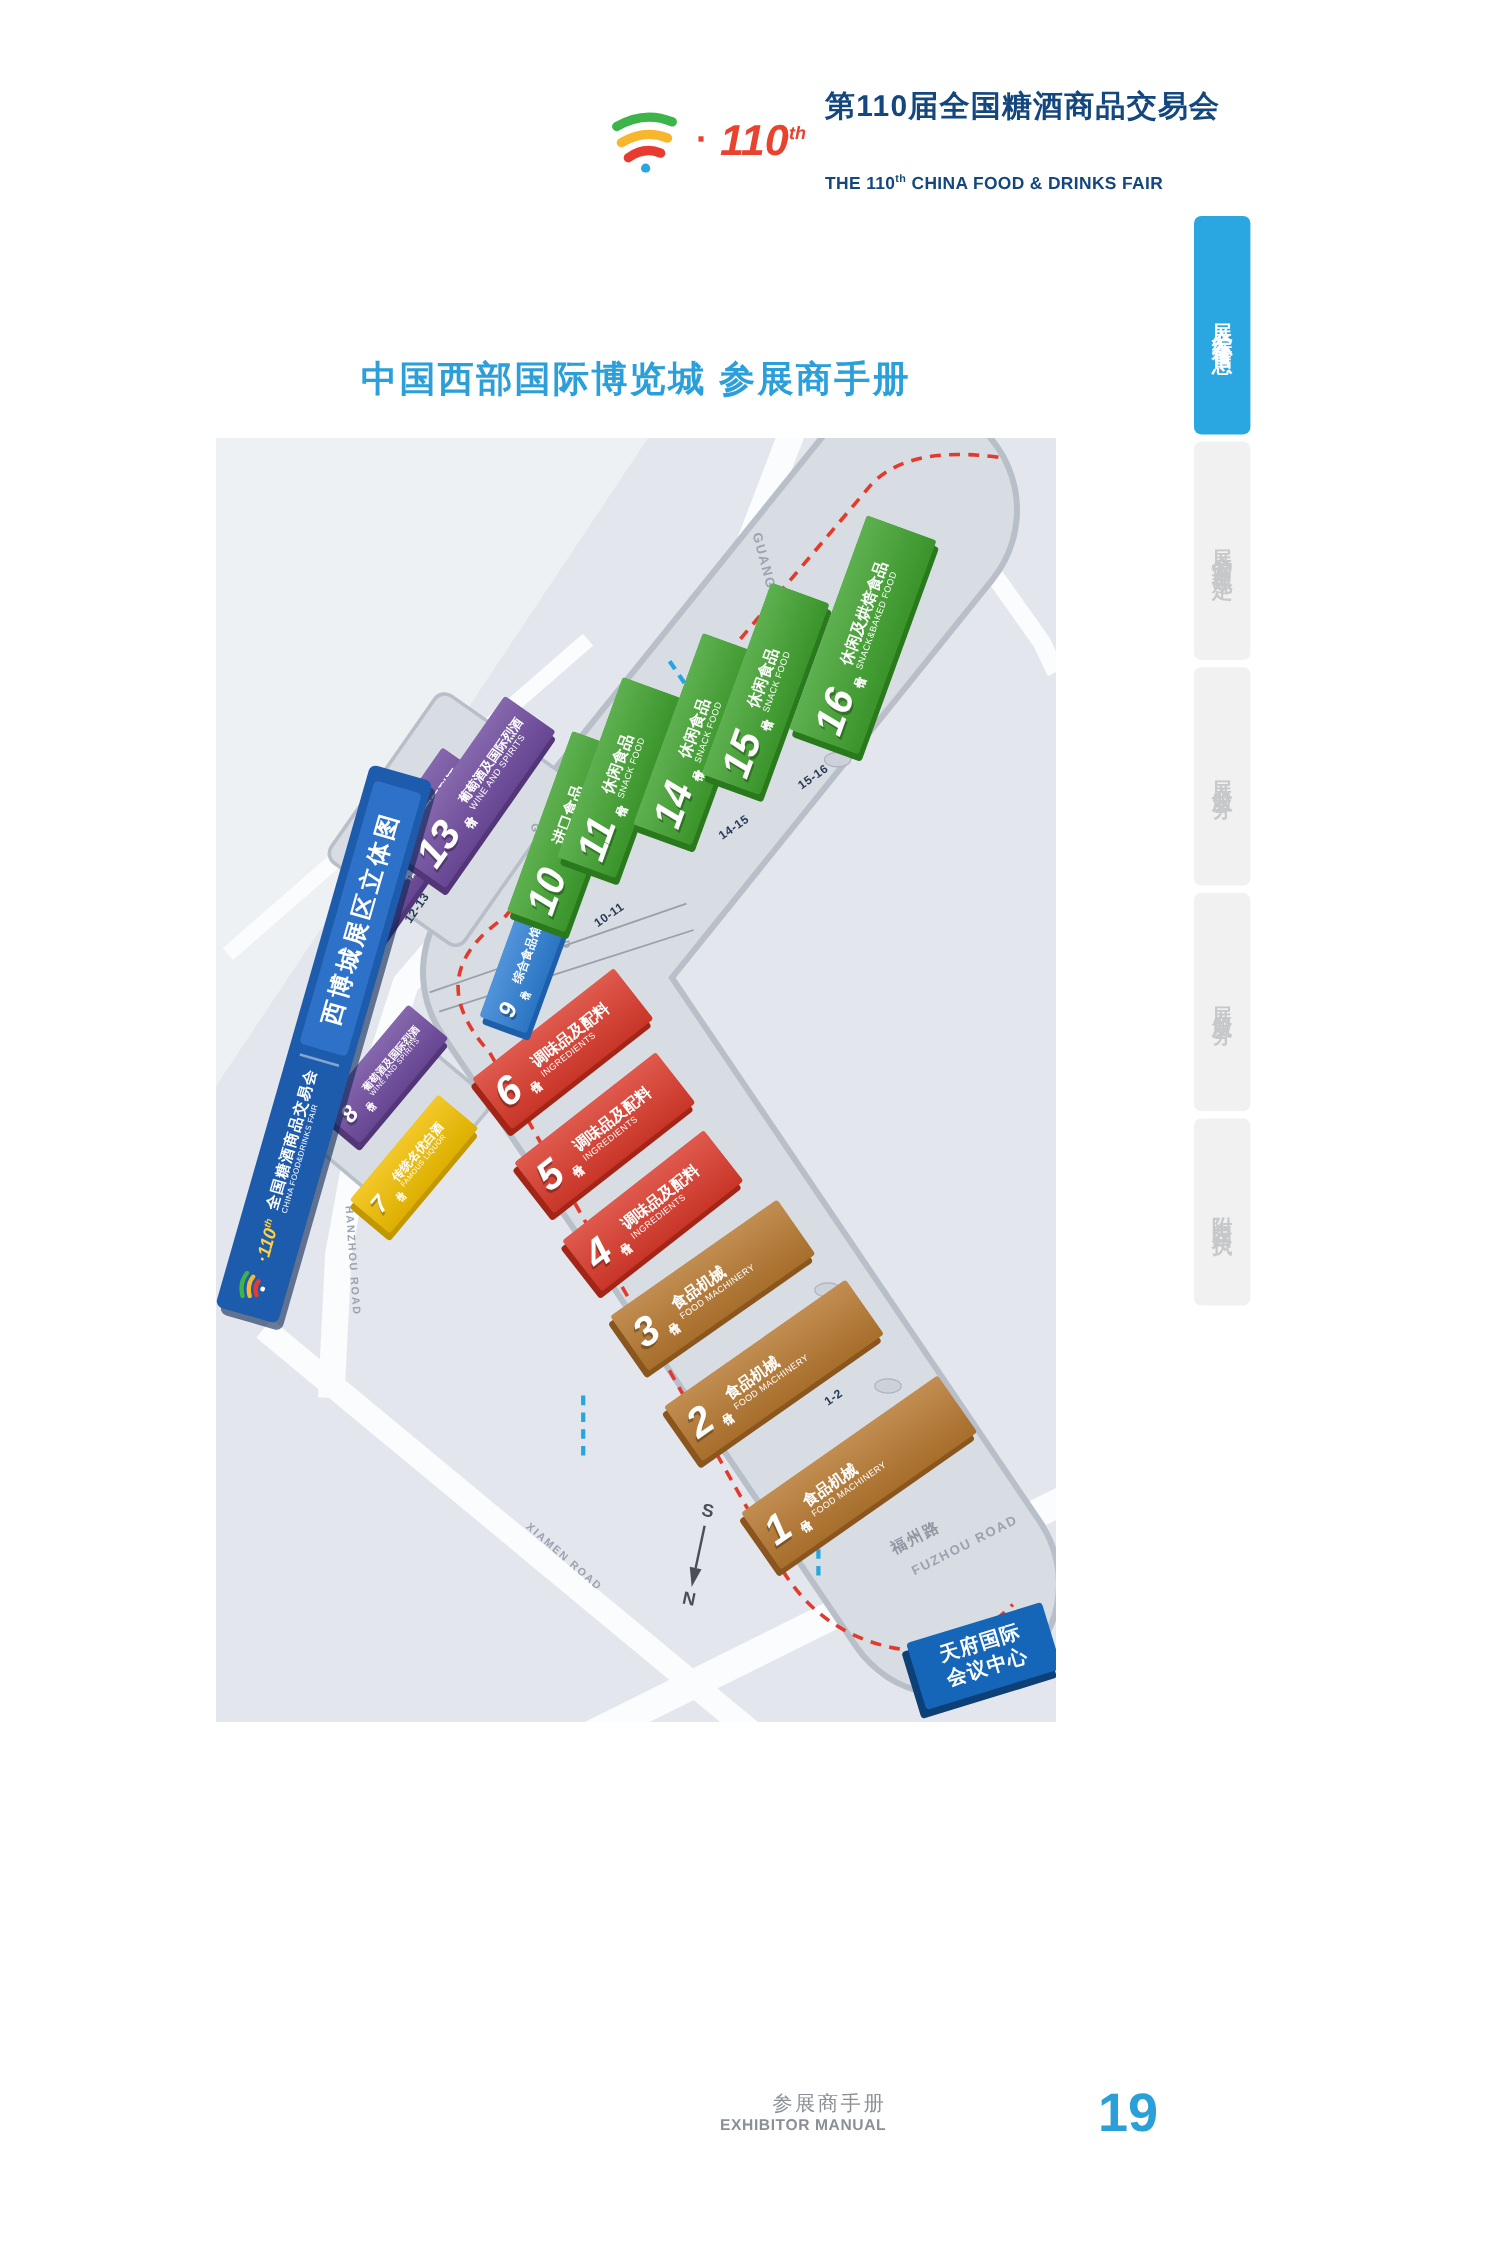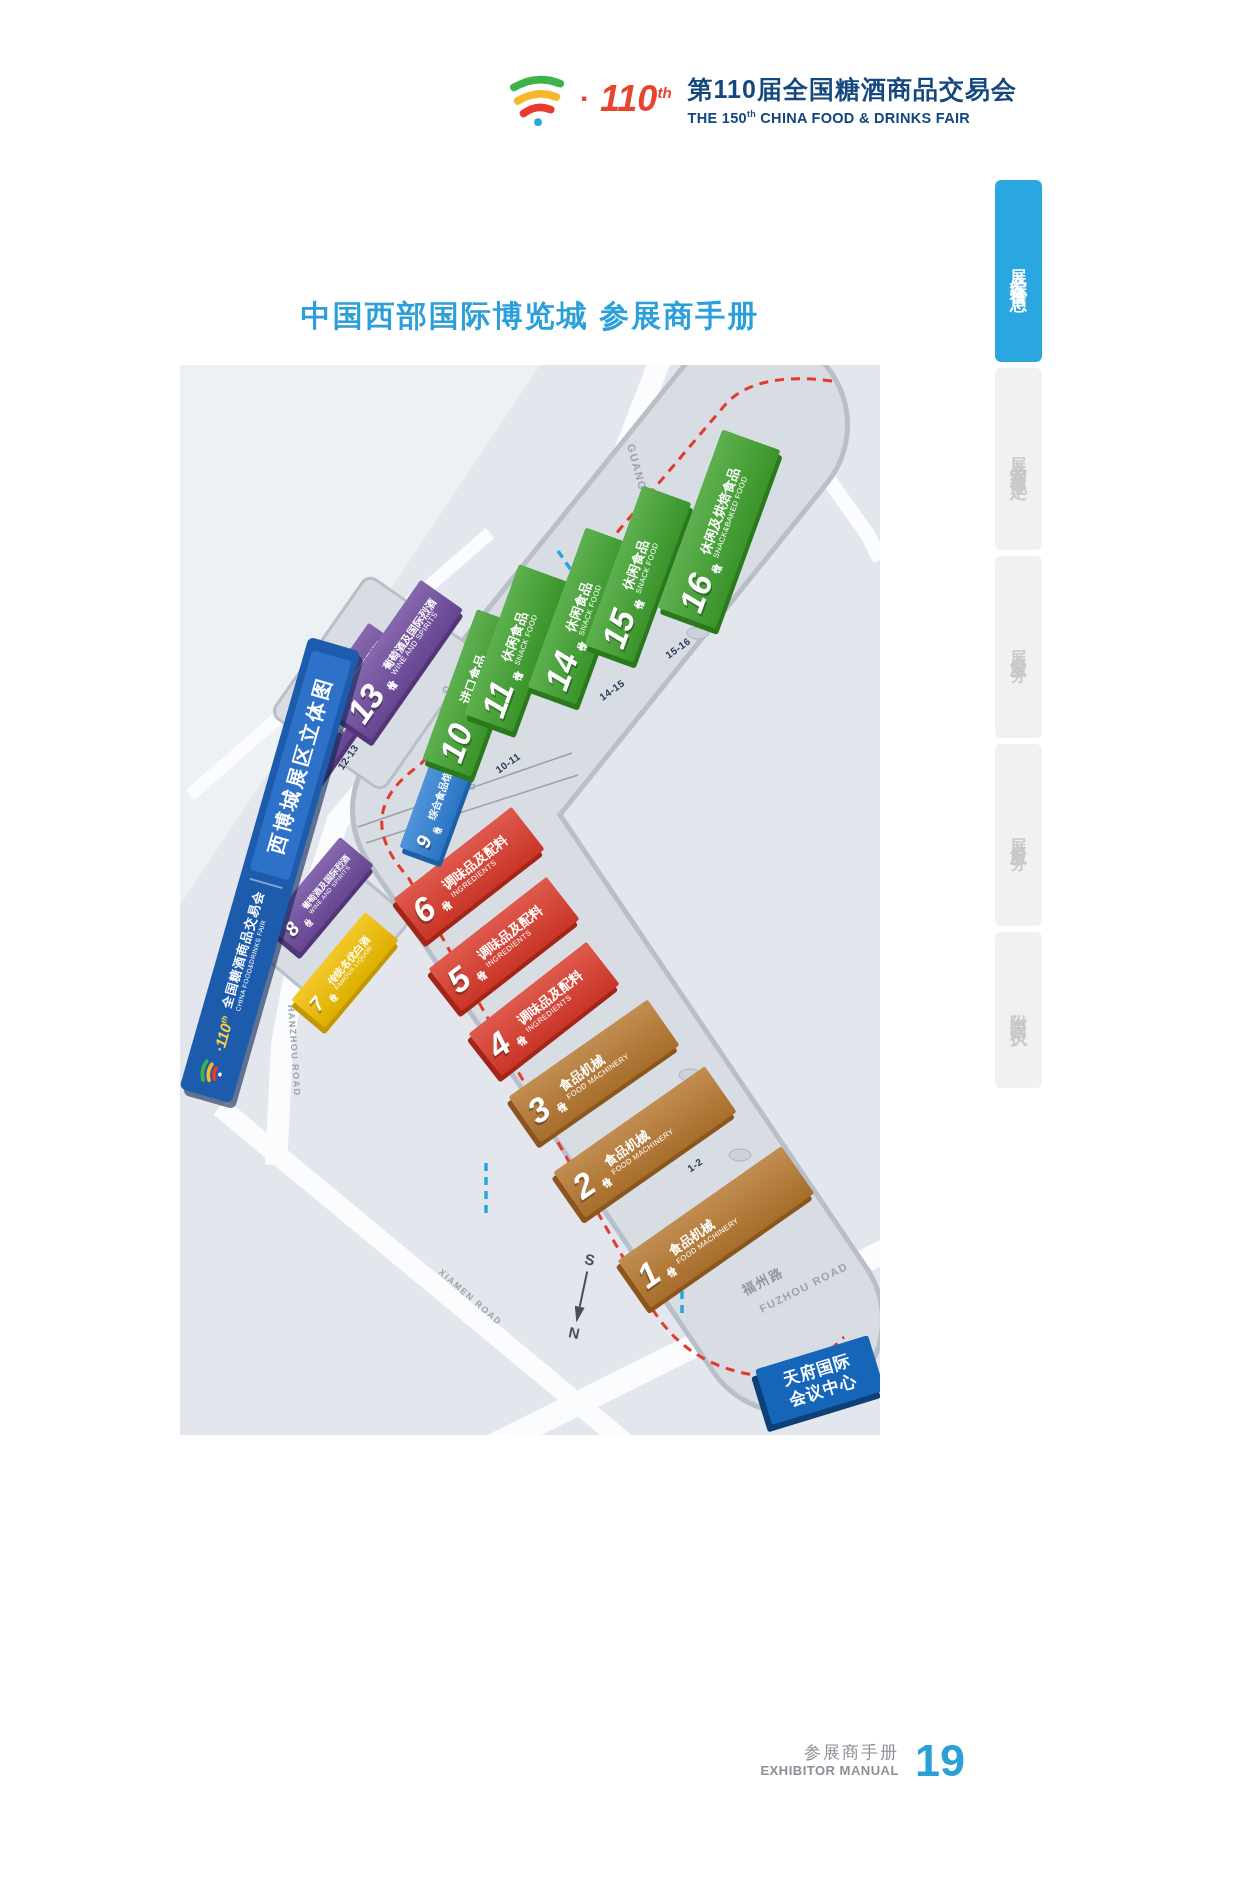--- a/index.html
+++ b/index.html
@@ -6,21 +6,21 @@
   body{
     width:1260px;height:1890px;position:relative;background:#ffffff;
     font-family:"Liberation Sans",sans-serif;overflow:hidden;
   }
   
   .brand{position:absolute;top:72px;left:508px;display:flex;align-items:center;gap:8px;}
   .brand-mark{display:flex;align-items:center;}
   .brand-dot{color:#e8432e;font-size:30px;font-weight:bold;margin:0 2px;}
   .brand-110{color:#e8432e;font-size:36px;font-weight:800;font-style:italic;line-height:1;}
   .brand-110 sup{font-size:15px;font-style:italic;}
-  .brand-text{display:flex;flex-direction:column;margin-left:8px;}
+  .brand-text{display:flex;flex-direction:column;margin-left:8px;gap:36px;}
   .brand-cn{font-size:25px;font-weight:bold;color:#14477d;letter-spacing:1px;}
   .brand-en{font-size:14.5px;font-weight:bold;color:#14477d;letter-spacing:.3px;margin-top:3px;}
   .brand-en sup{font-size:9px;}
   
   .side-tabs{position:absolute;left:995px;top:180px;width:47px;display:flex;flex-direction:column;gap:6px;}
   .tab{border-radius:6px;background:#f1f1f2;display:flex;align-items:center;justify-content:center;}
   .tab span{writing-mode:vertical-rl;font-size:17px;font-weight:bold;letter-spacing:5px;color:#c6c8ca;}
   .tab.active{background:#2aa7e1;}
   .tab.active span{color:#ffffff;}
   
@@ -78,21 +78,21 @@
     display:flex;align-items:center;justify-content:center;text-align:center;}
   .landmark span{width:72px;}
   
   .compass{position:absolute;left:395px;top:885px;display:flex;flex-direction:column;align-items:center;
     gap:2px;color:#4a4f57;font-weight:bold;font-size:15px;transform:rotate(12deg);}
   
   .road-cn-vert{position:absolute;left:346px;top:240px;writing-mode:vertical-rl;
     color:#98a0ac;font-size:11px;font-weight:bold;letter-spacing:3px;}
   
   .footer{position:absolute;top:1738px;left:600px;width:365px;display:flex;align-items:center;
-    justify-content:flex-end;gap:16px;}
+    justify-content:space-between;gap:3px;}
   .footer-text{display:flex;flex-direction:column;align-items:flex-end;color:#8b9097;line-height:1.25;}
   .footer-cn{font-size:17px;letter-spacing:2px;}
   .footer-en{font-size:13px;font-weight:bold;letter-spacing:.5px;}
   .footer-page{font-size:45px;font-weight:bold;color:#2a9fd8;line-height:1;}
 </style>
 </head>
 <body>
 
 <div class="brand">
   <span class="brand-mark">
@@ -100,21 +100,21 @@
       <path d="M6 16 Q30 2 54 12" stroke="#3cb44a" stroke-width="8" fill="none" stroke-linecap="round"></path>
       <path d="M10 30 Q30 18 50 26" stroke="#f8b62d" stroke-width="8" fill="none" stroke-linecap="round"></path>
       <path d="M16 43 Q30 33 44 39" stroke="#e83a2f" stroke-width="8" fill="none" stroke-linecap="round"></path>
       <circle cx="31" cy="52" r="4" fill="#2ba7e0"></circle>
     </svg>
   </span>
   <span class="brand-dot">·</span>
   <span class="brand-110"><span>110</span><sup>th</sup></span>
   <span class="brand-text">
     <span class="brand-cn">第110届全国糖酒商品交易会</span>
-    <span class="brand-en"><span>THE 150</span><sup>th</sup><span> CHINA FOOD &amp; DRINKS FAIR</span></span>
+    <span class="brand-en"><span>THE 110</span><sup>th</sup><span> CHINA FOOD &amp; DRINKS FAIR</span></span>
   </span>
 </div>
 
 <div class="side-tabs">
   <div class="tab active" style="height:182px">
       <span>展会综合信息</span>
     </div>
   <div class="tab" style="height:182px">
       <span>展会管理规定</span>
     </div>

